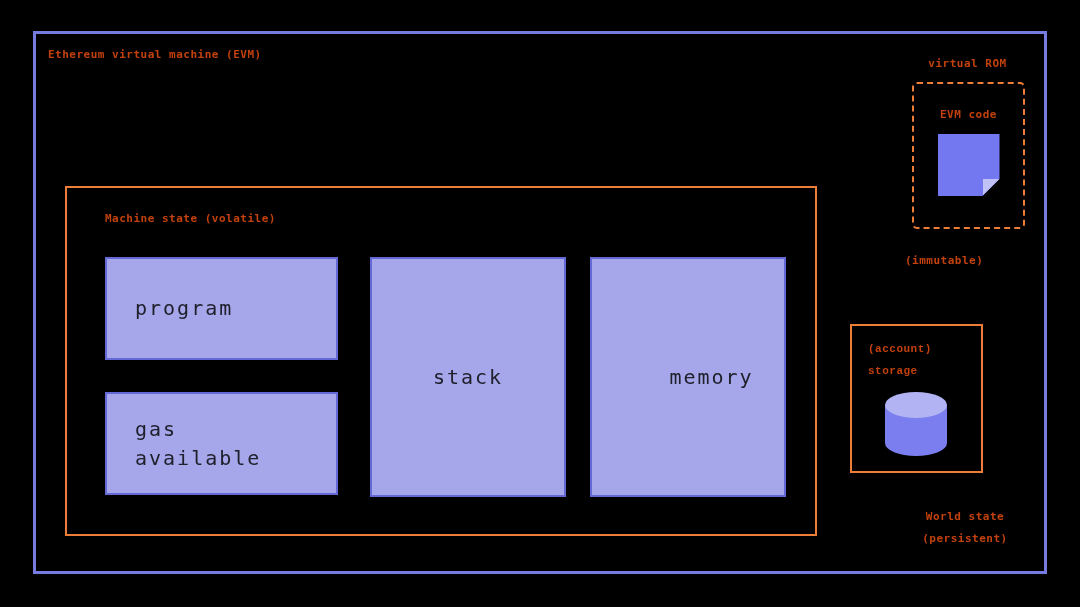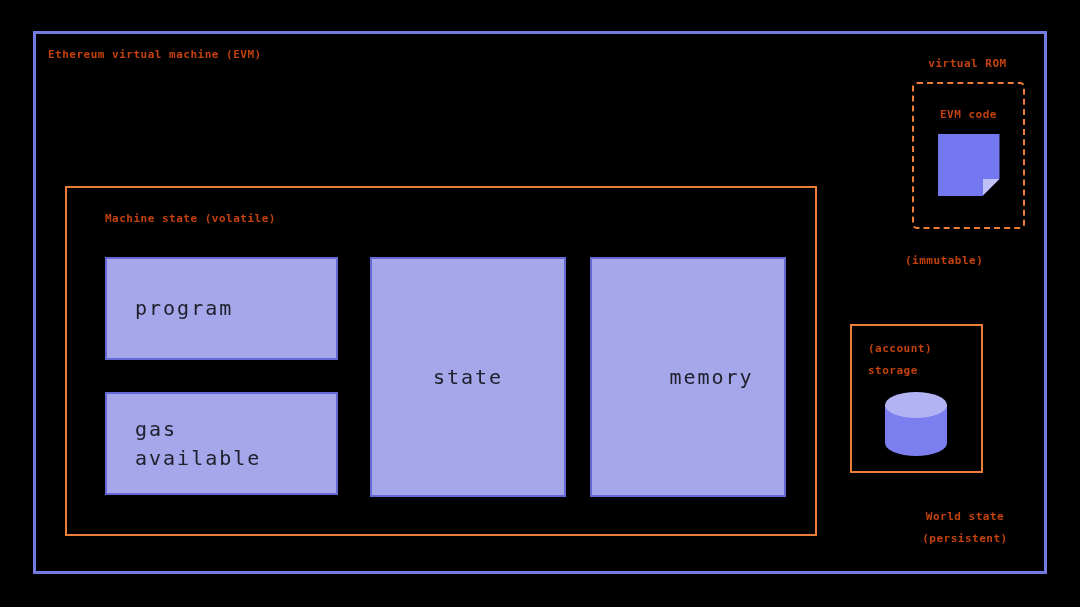--- a/index.html
+++ b/index.html
@@ -125,20 +125,21 @@
 
   
   .storage-box {
     position: absolute;
     left: 850px;
     top: 324px;
     width: 133px;
     height: 149px;
     border: 2px solid #ee7d37;
     box-sizing: border-box;
+    font-family: Liberation Mono, monospace;
   }
   .storage-label {
     position: absolute;
     left: 16px;
     top: 12px;
     line-height: 22px;
     white-space: nowrap;
   }
   .cylinder {
     position: absolute;
@@ -191,21 +192,21 @@
     <div class="pbox left-text pc-box">
       <div>program</div>
     </div>
 
     <div class="pbox left-text gas-box">
       <div>gas</div>
       <div>available</div>
     </div>
 
     <div class="pbox center-text stack-box">
-      <div>state</div>
+      <div>stack</div>
     </div>
 
     <div class="pbox center-text memory-box">
       <div>memory</div>
     </div>
   </div>
 
   <div class="orange-label vrom-label">virtual ROM</div>
 
   <div class="rom-box">

